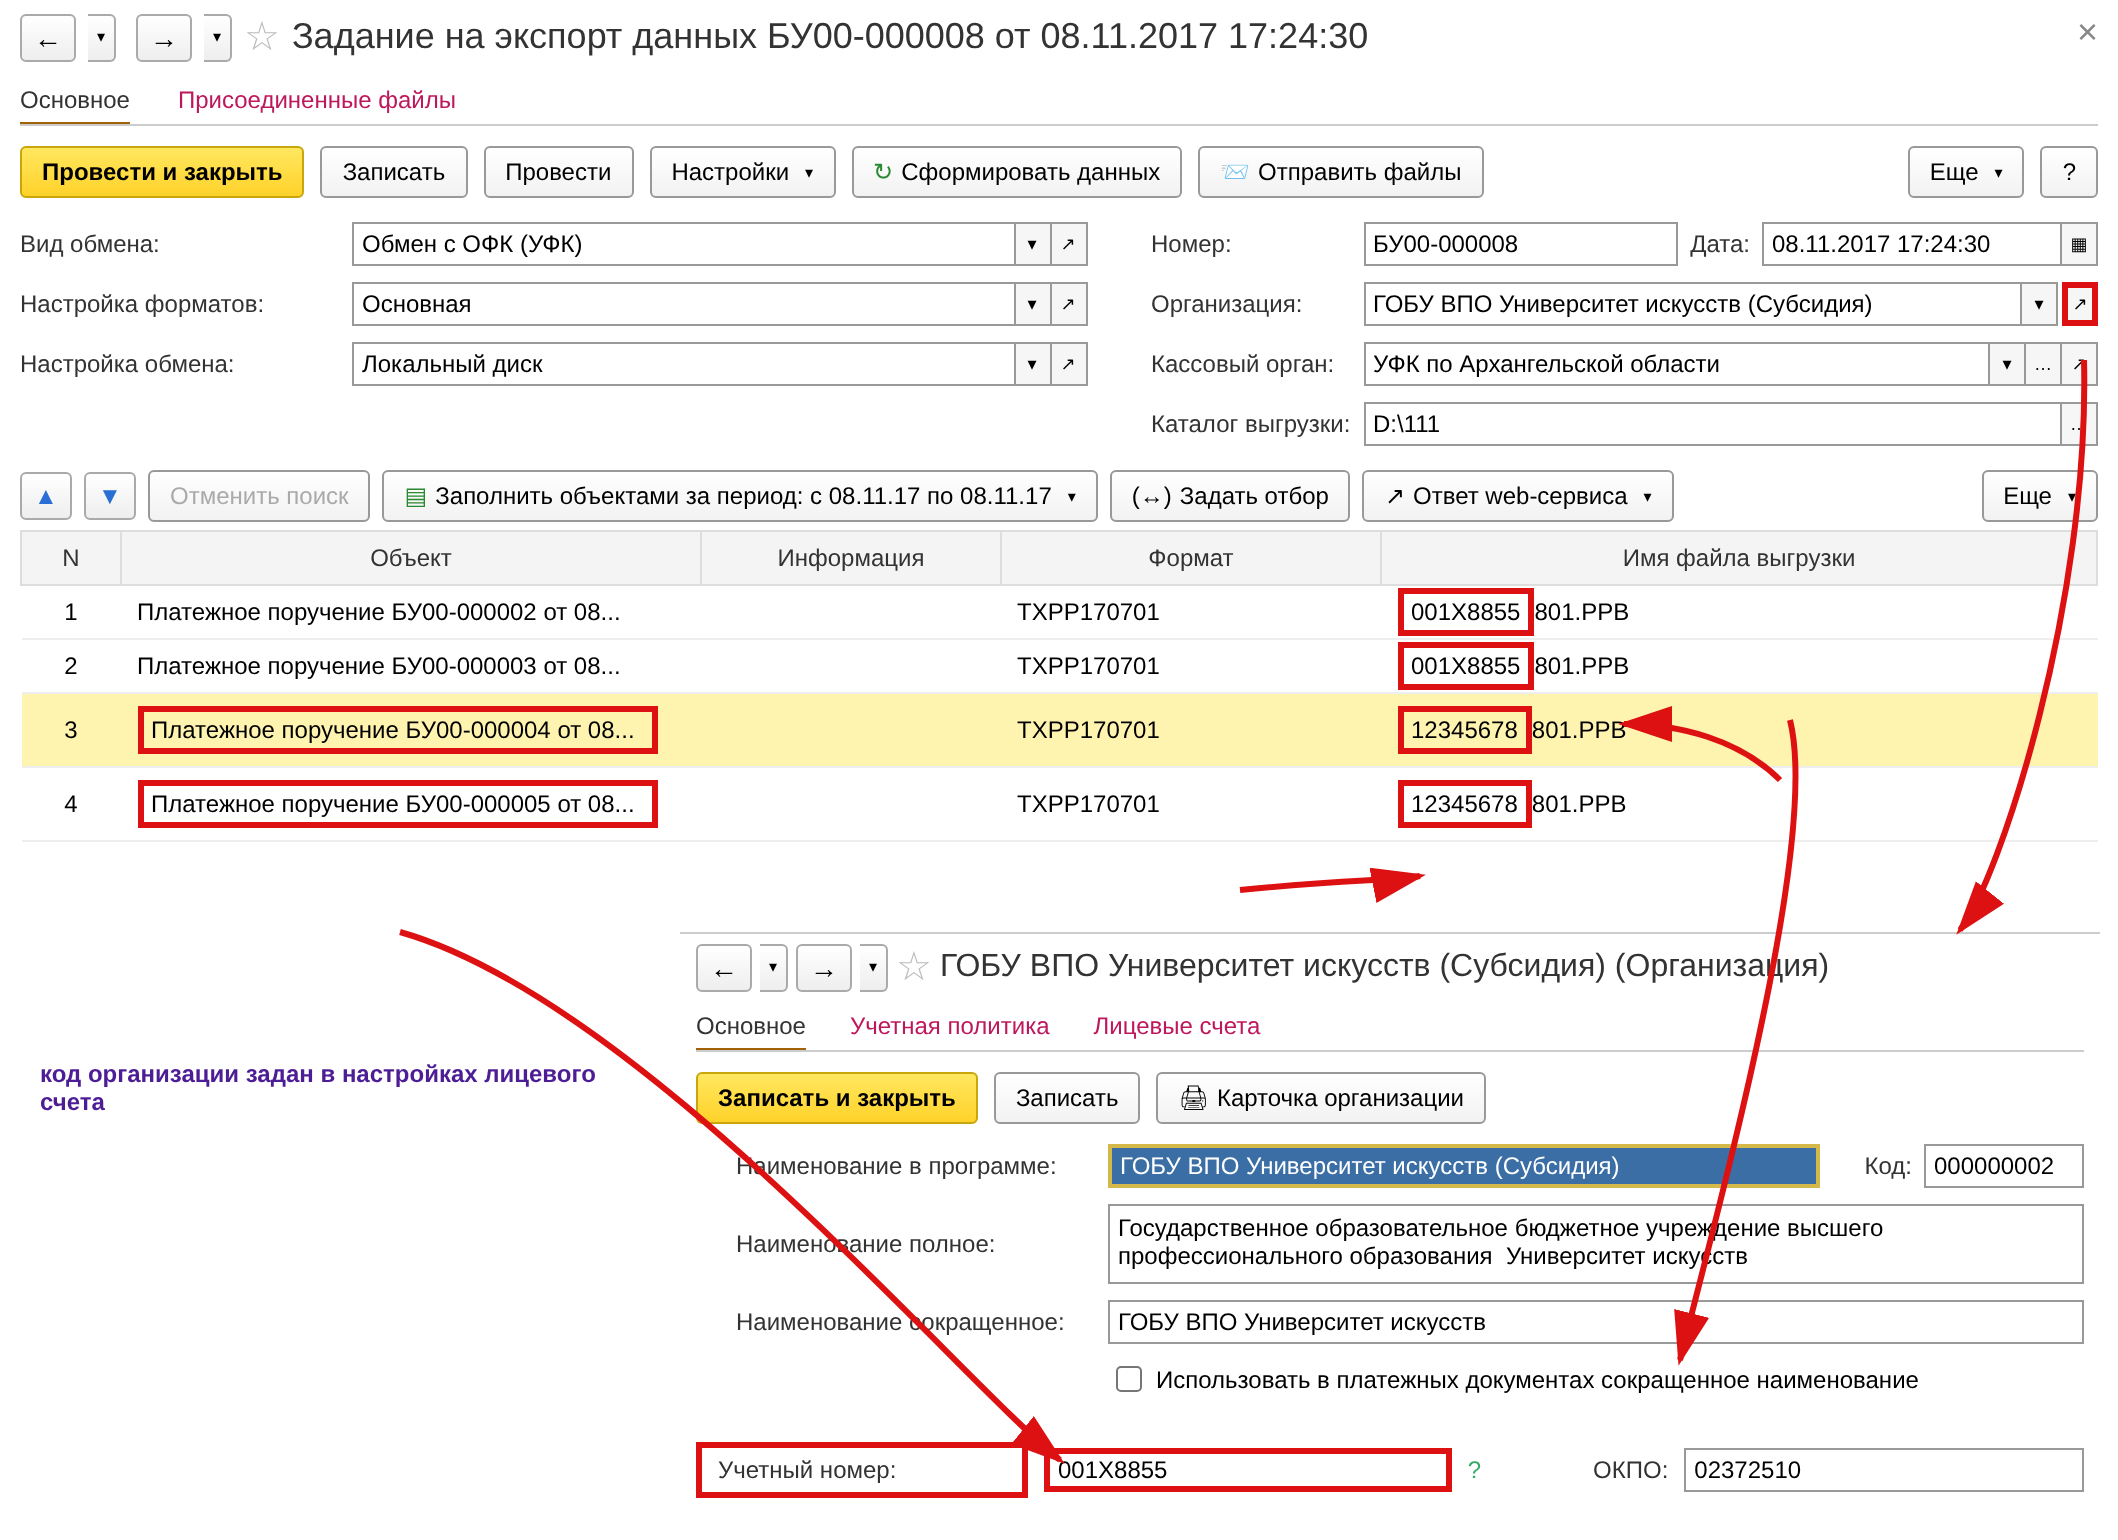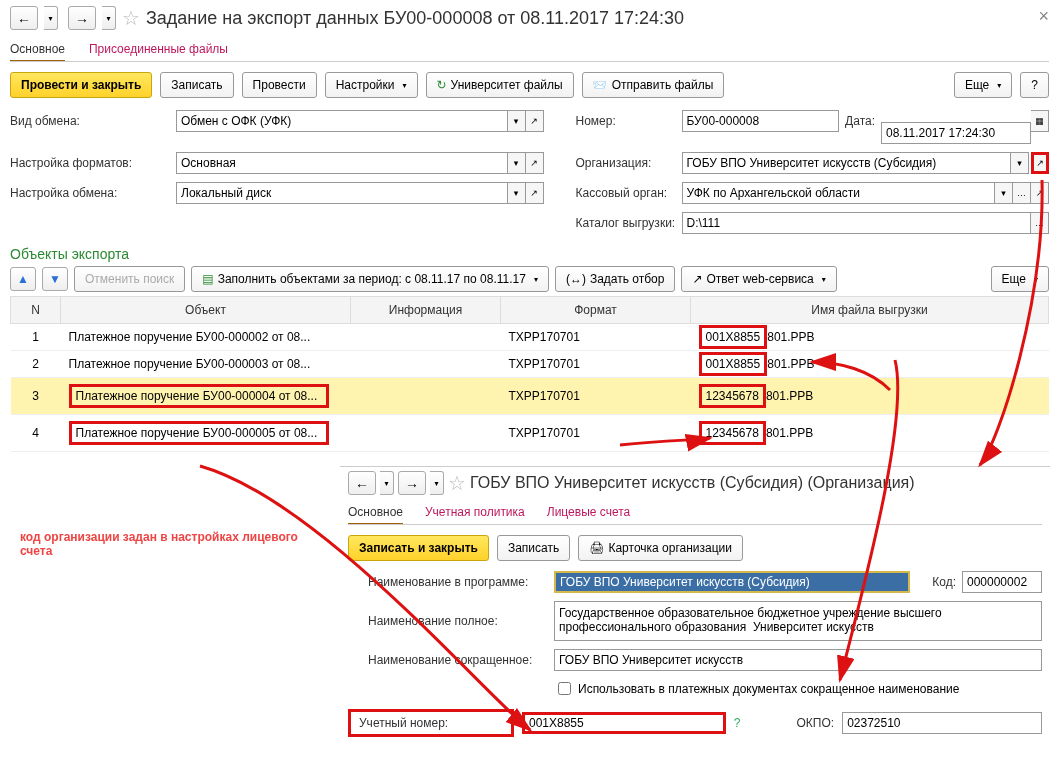--- a/index.html
+++ b/index.html
@@ -7,40 +7,40 @@
 .window { width: 1059px; height: 770px; position: relative; padding: 6px 10px; overflow: hidden; }
 .top-bar { display: flex; align-items: center; gap: 6px; margin-bottom: 8px; }
 .nav-btn { width: 28px; height: 24px; border: 1px solid #aaa; background: linear-gradient(#fff,#eee); border-radius: 3px; display:flex; align-items:center; justify-content:center; cursor:pointer; font-size:14px; }
 .dd-arrow { width:14px; height:24px; border:1px solid #aaa; border-left:none; background:linear-gradient(#fff,#eee); border-radius:0 3px 3px 0; display:flex;align-items:center;justify-content:center;font-size:8px; }
 .star-icon { color:#bbb; font-size:20px; cursor:pointer; }
 .main-title { font-size: 18px; color:#333; white-space:nowrap; }
 .close-x { position:absolute; right:10px; top:6px; font-size:18px; color:#888; cursor:pointer; }
 .tabs { display:flex; gap:24px; border-bottom:1px solid #ccc; margin-bottom:10px; padding-bottom:0; }
 .tab { padding:4px 0; cursor:pointer; color:#be185d; }
 .tab.active { color:#333; border-bottom:1px solid #a16207; }
-.toolbar { display:flex; align-items:center; gap:8px; margin-bottom:0; }
+.toolbar { display:flex; align-items:center; gap:8px; margin-bottom:12px; }
 .btn { height:26px; padding:0 10px; border:1px solid #999; border-radius:3px; background:linear-gradient(#fff,#f2f2f2); cursor:pointer; display:inline-flex; align-items:center; gap:4px; white-space:nowrap; }
 .btn.yellow { background:linear-gradient(#ffe75f,#ffd22a); border-color:#c9a60c; font-weight:bold; }
 .btn .drop { font-size:8px; margin-left:4px; }
 .spacer { flex:1; }
 .form-grid { display:grid; grid-template-columns: 160px 1fr 20px 100px 1fr; gap:8px 6px; align-items:center; margin-bottom:12px; position:relative; }
 .label { color:#333; white-space:nowrap; }
 .input-wrap { display:flex; align-items:center; }
 .input { flex:1; height:22px; border:1px solid #999; padding:0 4px; background:#fff; }
 .input-btn { width:18px; height:22px; border:1px solid #999; border-left:none; background:#f6f6f6; display:flex;align-items:center;justify-content:center; cursor:pointer; font-size:9px; }
 .date-pair { display:flex; gap:6px; align-items:center;justify-content:space-between; }
 .section-title { color:#2a8a32; font-size:14px; margin:4px 0; }
 .obj-toolbar { display:flex; gap:6px; align-items:center; margin-bottom:4px; }
 .sq-btn { width:26px; height:24px; border:1px solid #aaa; background:linear-gradient(#fff,#eee); border-radius:3px; display:flex;align-items:center;justify-content:center;cursor:pointer; }
 .table { width:100%; border-collapse:collapse; }
 .table th { text-align:center; padding:6px 8px; background:#f4f4f4; border:1px solid #ddd; font-weight:normal; color:#333; }
 .table td { padding:6px 8px; border-bottom:1px solid #eee; }
 .table tr.hl { background:#fff3b0; }
 .red-box { border:3px solid #d11; }
-.annotation { color:#ef4444; font-weight:bold; position:absolute; }
+.annotation { color:#4c1d95; font-weight:bold; position:absolute; }
 .subwindow { position:absolute; left:340px; top:466px; width:710px; height:300px; background:#fff; border-top:1px solid #ccc; padding:4px 8px; }
 .sub-top { display:flex; align-items:center; gap:4px; margin-bottom:6px; }
 .sub-title { font-size:16px; color:#333; }
 .sub-tabs { display:flex; gap:22px; border-bottom:1px solid #ccc; margin-bottom:10px; }
 .sub-form { display:grid; grid-template-columns:180px 1fr 40px 80px; gap:8px 6px; align-items:center;margin-left:20px; }
 .highlight-input { background:#3a6ea5; color:#fff; border:1px solid #d4b84a; }
 .yellow-border { border:2px solid #d4b84a !important; }
 .red-border { border:3px solid #d11 !important; }
 svg.arrow { position:absolute; pointer-events:none; }
 </style>
@@ -66,21 +66,21 @@
 <div class="toolbar">
   <button class="btn yellow">Провести и закрыть</button>
   <button class="btn">Записать</button>
   <button class="btn">Провести</button>
   <button class="btn">
         <span>Настройки</span>
         <span class="drop">▾</span>
       </button>
   <button class="btn">
         <span style="color:#2a8a32">↻</span>
-        <span>Университет файлы</span>
+        <span>Сформировать данных</span>
       </button>
   <button class="btn">
         <span style="color:#2a8a32">📨</span>
         <span>Отправить файлы</span>
       </button>
   <span class="spacer"></span>
   <button class="btn">
         <span>Еще</span>
         <span class="drop">▾</span>
       </button>
@@ -93,21 +93,21 @@
         <input class="input" value="Обмен с ОФК (УФК)" style="">
         <div class="input-btn">▾</div>
         <div class="input-btn">↗</div>
       </div>
   <span></span>
   <span class="label">Номер:</span>
   <div class="date-pair">
     <input class="input" style="width: 120px;" value="БУ00-000008">
     <span class="label">Дата:</span>
     <div class="input-wrap">
-          <input class="input" style="width: 150px; margin-top: 24px;" value="08.11.2017 17:24:30">
+          <input class="input" style="width: 150px;" value="08.11.2017 17:24:30">
           <div class="input-btn">▦</div>
         </div>
   </div>
 
   <span class="label">Настройка форматов:</span>
   <div class="input-wrap">
         <input class="input" value="Основная" style="">
         <div class="input-btn">▾</div>
         <div class="input-btn">↗</div>
       </div>
@@ -137,21 +137,20 @@
   <span></span>
       <span></span>
       <span></span>
   <span class="label">Каталог выгрузки:</span>
   <div class="input-wrap">
         <input class="input" value="D:\111" style="">
         <div class="input-btn">…</div>
       </div>
 </div>
 
-<div class="section-title">Объекты экспорта</div>
 <div class="obj-toolbar">
   <div class="sq-btn" style="color:#2a6fd4">▲</div>
   <div class="sq-btn" style="color:#2a6fd4">▼</div>
   <button class="btn" style="color:#aaa">Отменить поиск</button>
   <button class="btn">
         <span style="color:#2a8a32">▤</span>
         <span>Заполнить объектами за период: с 08.11.17 по 08.11.17</span>
         <span class="drop">▾</span>
       </button>
   <button class="btn">
@@ -247,21 +246,21 @@
 
     <span class="label">Наименование сокращенное:</span>
     <input class="input" style="grid-column: 2 / 5;" value="ГОБУ ВПО Университет искусств">
 
     <span></span>
     <label style="grid-column:2/5;display:flex;align-items:center;gap:4px">
           <input type="checkbox" style="">
           <span>Использовать в платежных документах сокращенное наименование</span>
         </label>
   </div>
-  <div style="display:flex;align-items:center;gap:8px;margin-top:11px">
+  <div style="display:flex;align-items:center;gap:8px;margin-top:22px">
     <span class="label red-border" style="padding:4px 8px; display:inline-block; width:166px">Учетный номер:</span>
     <input class="input red-border" style="width: 100px;" value="001X8855">
     <span style="color:#3a6">?</span>
     <span style="width:40px"></span>
     <span class="label">ОКПО:</span>
     <input class="input" style="width: 100px;" value="02372510">
   </div>
 </div>
 
 <svg class="arrow" width="1059" height="770" style="left:0;top:0">

